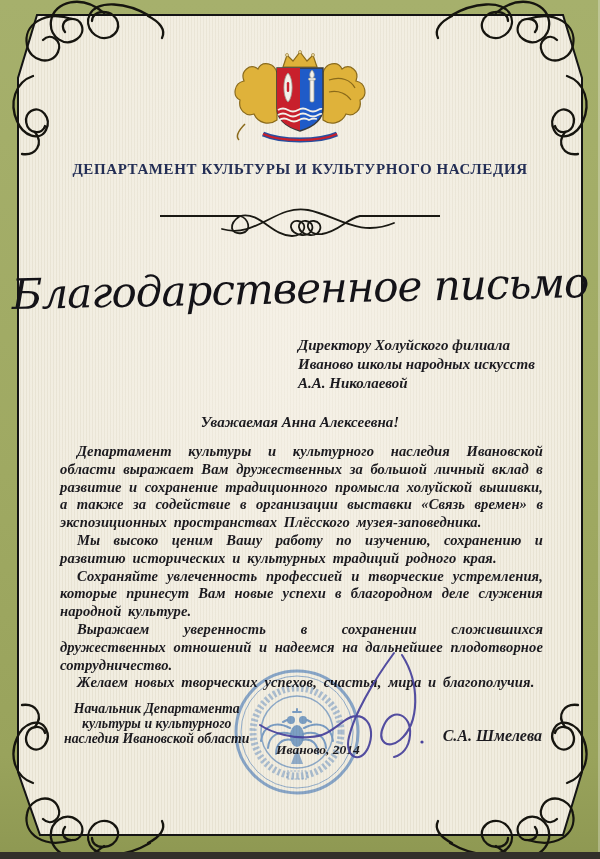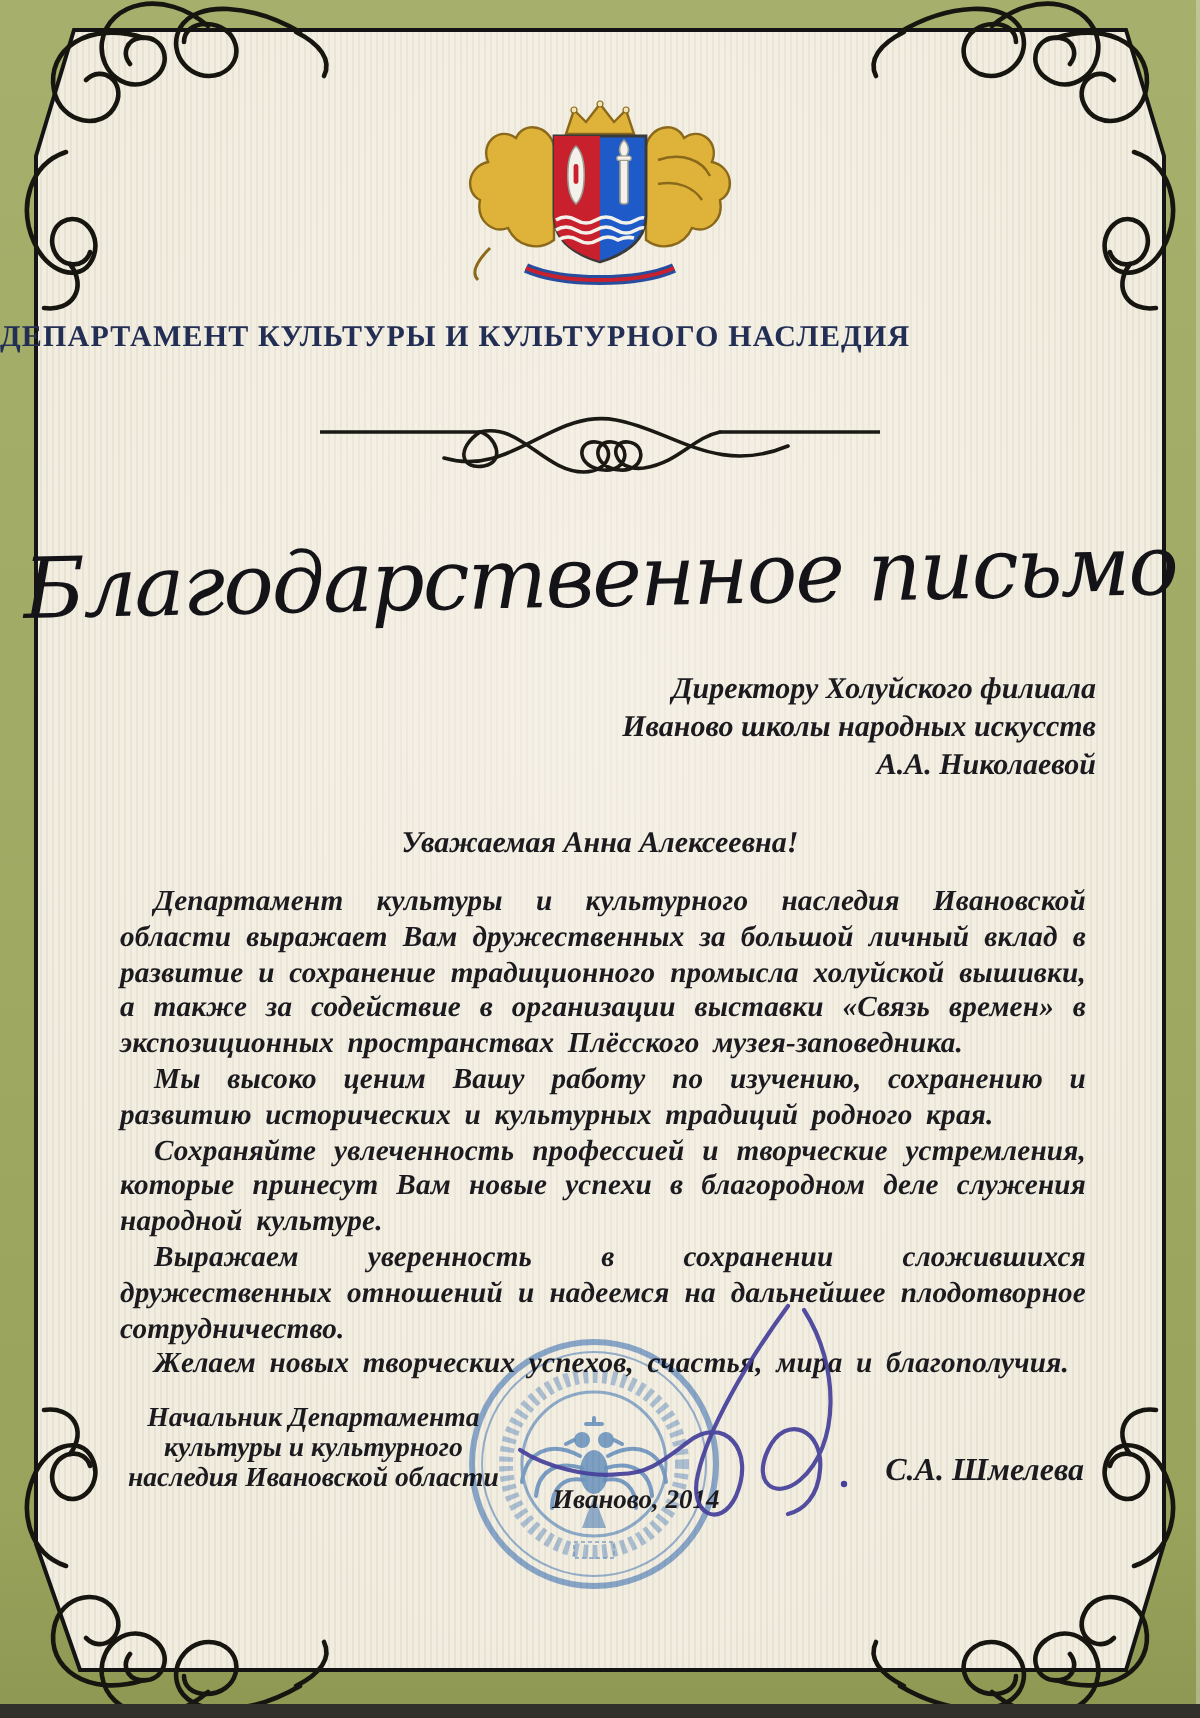--- a/index.html
+++ b/index.html
@@ -11,28 +11,28 @@
          clip-path:polygon(37px 15px,563px 15px,582px 78px,582px 772px,563px 835px,40px 835px,18px 772px,18px 78px);
          background:
            radial-gradient(ellipse at 50% 40%, rgba(249,244,236,.55), rgba(249,244,236,0) 70%),
            repeating-linear-gradient(90deg,#f1ede0 0px,#f1ede0 2px,#e7e2d2 2px,#e7e2d2 3px);}
   .scan-edge{position:absolute;left:0;right:0;bottom:0;height:7px;background:#32302a;}
   .scan-edge2{position:absolute;top:0;bottom:0;right:0;width:2px;background:rgba(255,255,255,.28);}
   svg.overlay{position:absolute;left:0;top:0;pointer-events:none;}
 
   .content{position:absolute;inset:0;color:#1b1a1f;}
   .crest{position:absolute;top:50px;left:50%;transform:translateX(-50%);}
-  .org{position:absolute;top:160px;left:0;width:100%;
+  .org{position:absolute;top:160px;left:0;width:100%;text-align:center;
        color:#232e55;font-weight:bold;font-size:15px;line-height:19px;letter-spacing:.6px;
        font-family:"Liberation Serif",serif;}
   .divider{position:absolute;top:202px;left:50%;transform:translateX(-50%);}
   .title{position:absolute;top:250px;left:0;width:100%;text-align:center;white-space:nowrap;
          font-family:"DejaVu Serif","Liberation Serif",serif;font-style:italic;font-weight:500;
          font-size:42px;line-height:78px;color:#141318;transform:rotate(-1.2deg);letter-spacing:-1px;}
-  .addr{position:absolute;top:336px;right:52px;width:250px;text-align:right;
+  .addr{position:absolute;top:336px;right:52px;width:250px;text-align:left;
         font-weight:bold;font-style:italic;font-size:15px;line-height:19px;}
   .salut{position:absolute;top:414px;left:0;width:100%;text-align:center;
          font-weight:bold;font-style:italic;font-size:15px;}
   .body{position:absolute;top:443px;left:60px;right:57px;}
   .body p{margin:0;text-indent:17px;text-align:justify;font-weight:bold;font-style:italic;
           font-size:14.6px;line-height:17.8px;word-spacing:3px;letter-spacing:.1px;}
   .sig-left{position:absolute;left:64px;top:701px;font-weight:bold;font-style:italic;
             font-size:13.8px;line-height:15.2px;text-align:center;}
   .sig-name{position:absolute;right:58px;top:727px;font-weight:bold;font-style:italic;font-size:16px;}
   .sig-place{position:absolute;left:276px;top:742px;width:140px;text-align:left;

